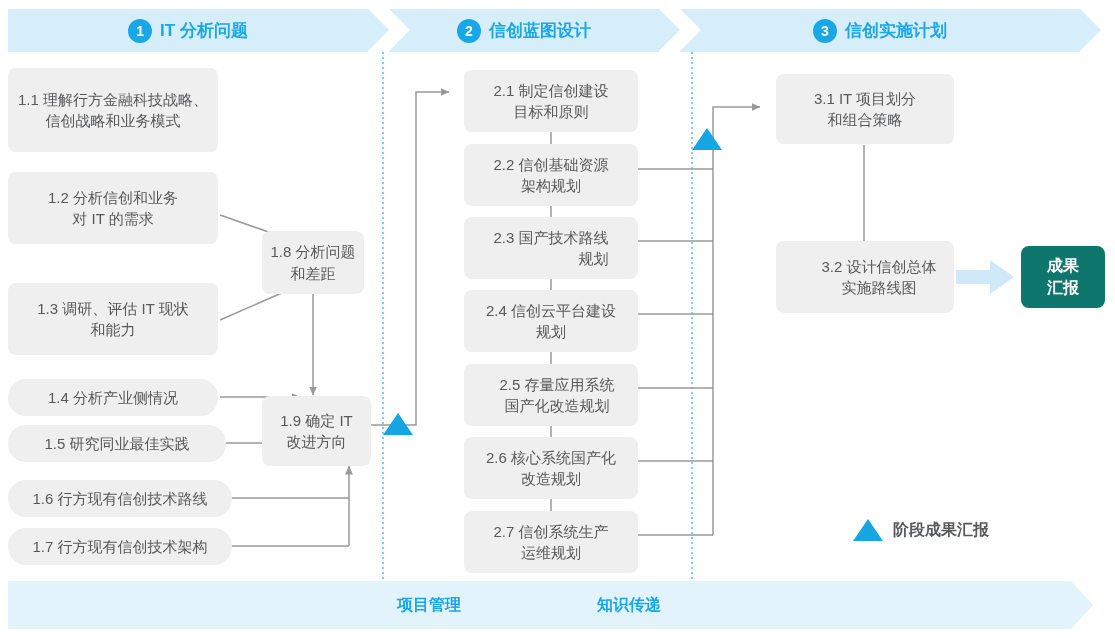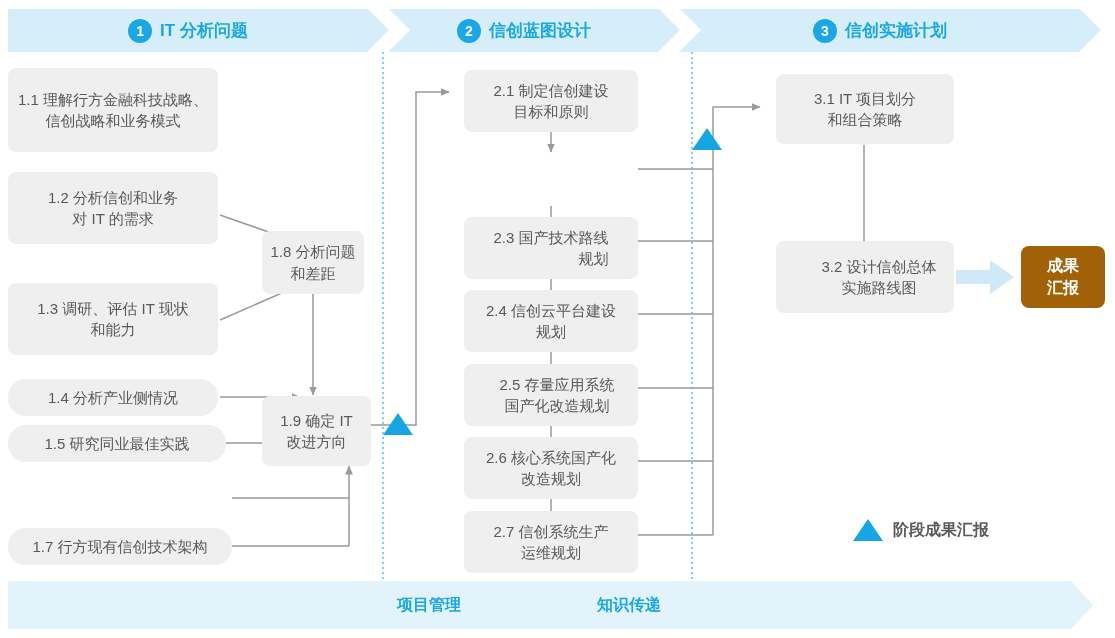--- a/index.html
+++ b/index.html
@@ -84,21 +84,21 @@
     color:#1aa7e8;
     font-weight:bold;
     font-size:16px;
     top:595px;
   }
   
   #result-badge{
     position:absolute;
     left:1021px;top:246px;
     width:84px;height:62px;
-    background:#a16207;
+    background:#0f766e;
     border-radius:8px;
     color:#ffffff;
     font-weight:bold;
     font-size:16px;
     line-height:1.35;
     display:flex;align-items:center;justify-content:center;
     text-align:center;
     white-space:pre-line;
   }
   
@@ -206,28 +206,31 @@
   </div>
 
   <div class="node" style="left:8px;top:68px;width:210px;height:84px;">1.1 理解行方金融科技战略、
 信创战略和业务模式</div>
   <div class="node" style="left:8px;top:172px;width:210px;height:72px;">1.2 分析信创和业务
 对 IT 的需求</div>
   <div class="node" style="left:8px;top:283px;width:210px;height:72px;">1.3 调研、评估 IT 现状
 和能力</div>
   <div class="node pill" style="left:8px;top:379px;width:210px;height:37px;">1.4 分析产业侧情况</div>
   <div class="node pill" style="left:8px;top:425px;width:218px;height:37px;">1.5 研究同业最佳实践</div>
+  <div class="node pill" style="left:8px;top:480px;width:224px;height:37px;">1.6 行方现有信创技术路线</div>
   <div class="node pill" style="left:8px;top:528px;width:224px;height:37px;">1.7 行方现有信创技术架构</div>
   <div class="node" style="left:262px;top:231px;width:102px;height:63px;">1.8 分析问题
 和差距</div>
   <div class="node" style="left:262px;top:396px;width:109px;height:70px;">1.9 确定 IT
 改进方向</div>
 
   <div class="node" style="left:464px;top:70px;width:174px;height:62px;">2.1 制定信创建设
 目标和原则</div>
+  <div class="node" style="left:464px;top:144px;width:174px;height:62px;">2.2 信创基础资源
+架构规划</div>
   <div class="node" style="left:464px;top:217px;width:174px;height:62px;text-align:right;">2.3 国产技术路线
 规划</div>
   <div class="node" style="left:464px;top:290px;width:174px;height:62px;">2.4 信创云平台建设
 规划</div>
   <div class="node" style="left:464px;top:364px;width:174px;height:62px;padding-left:20px;">2.5 存量应用系统
 国产化改造规划</div>
   <div class="node" style="left:464px;top:437px;width:174px;height:62px;">2.6 核心系统国产化
 改造规划</div>
   <div class="node" style="left:464px;top:511px;width:174px;height:62px;">2.7 信创系统生产
 运维规划</div>

